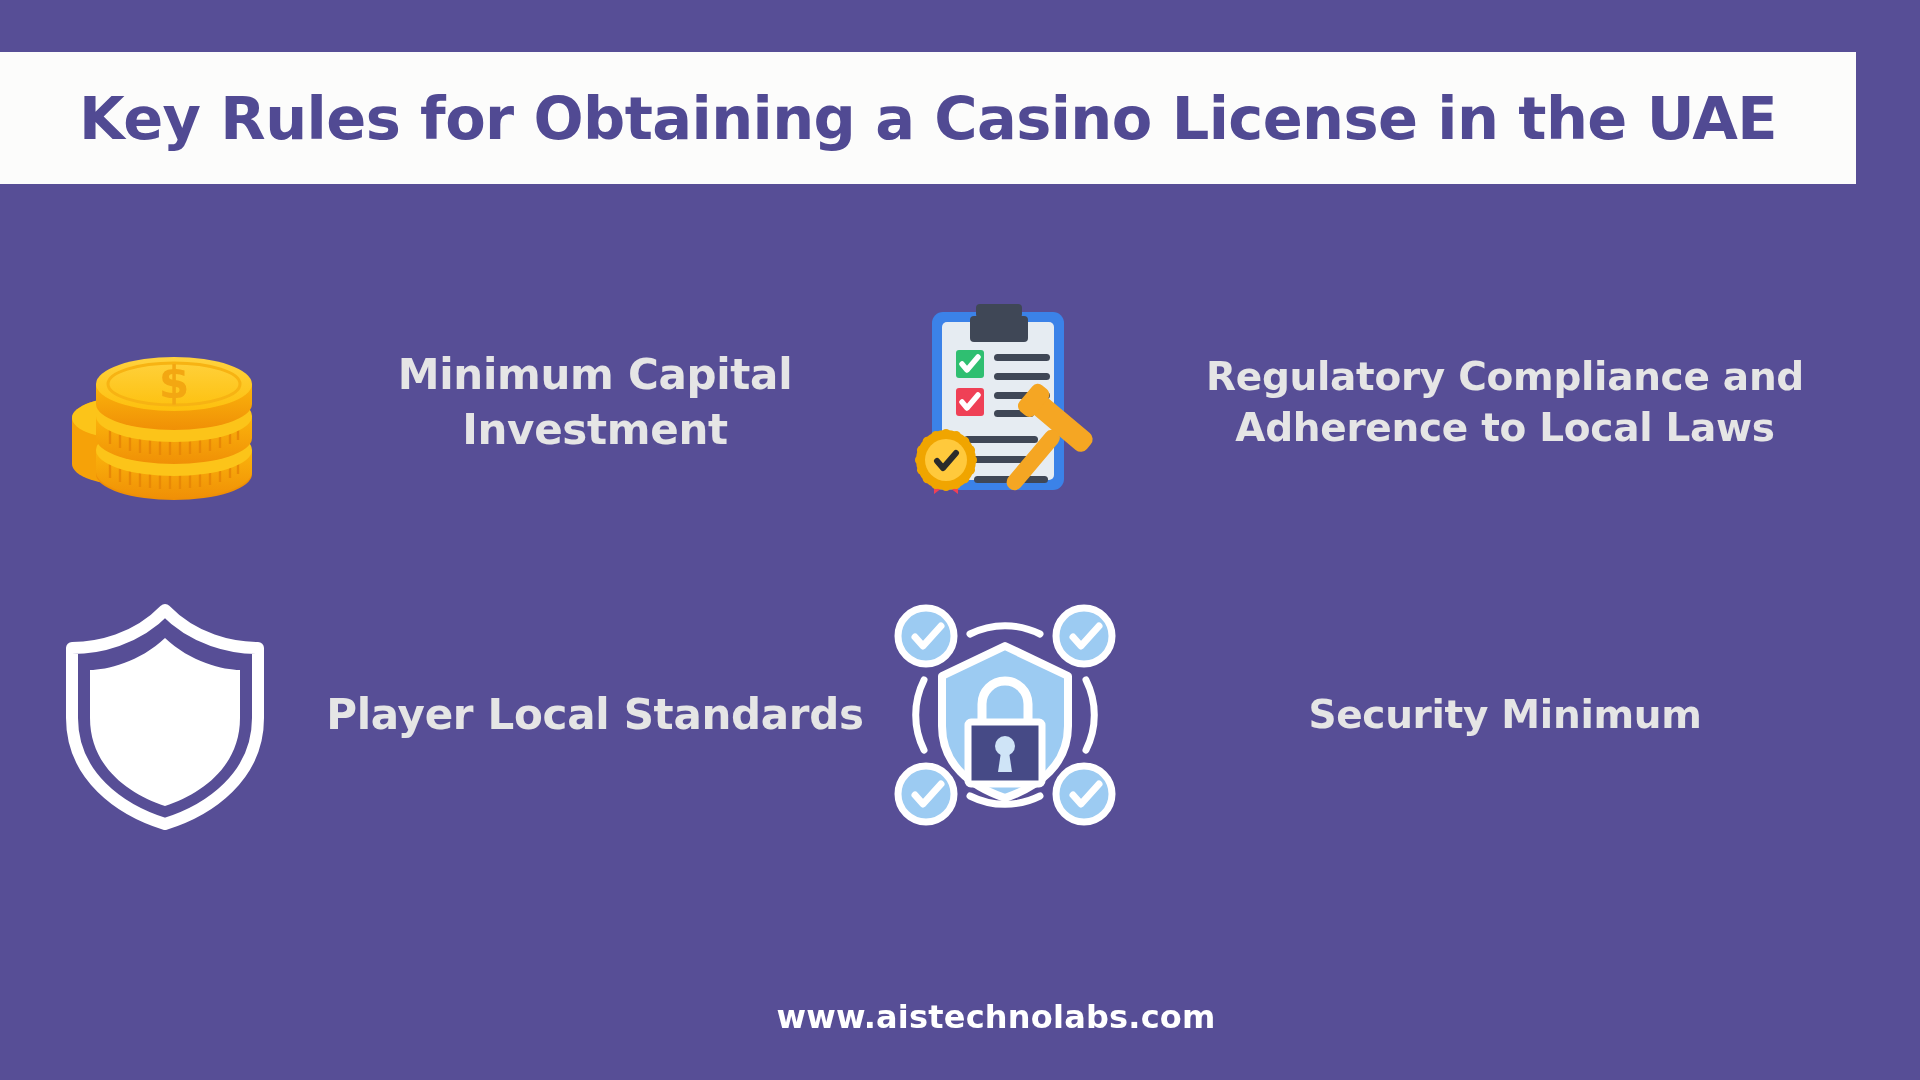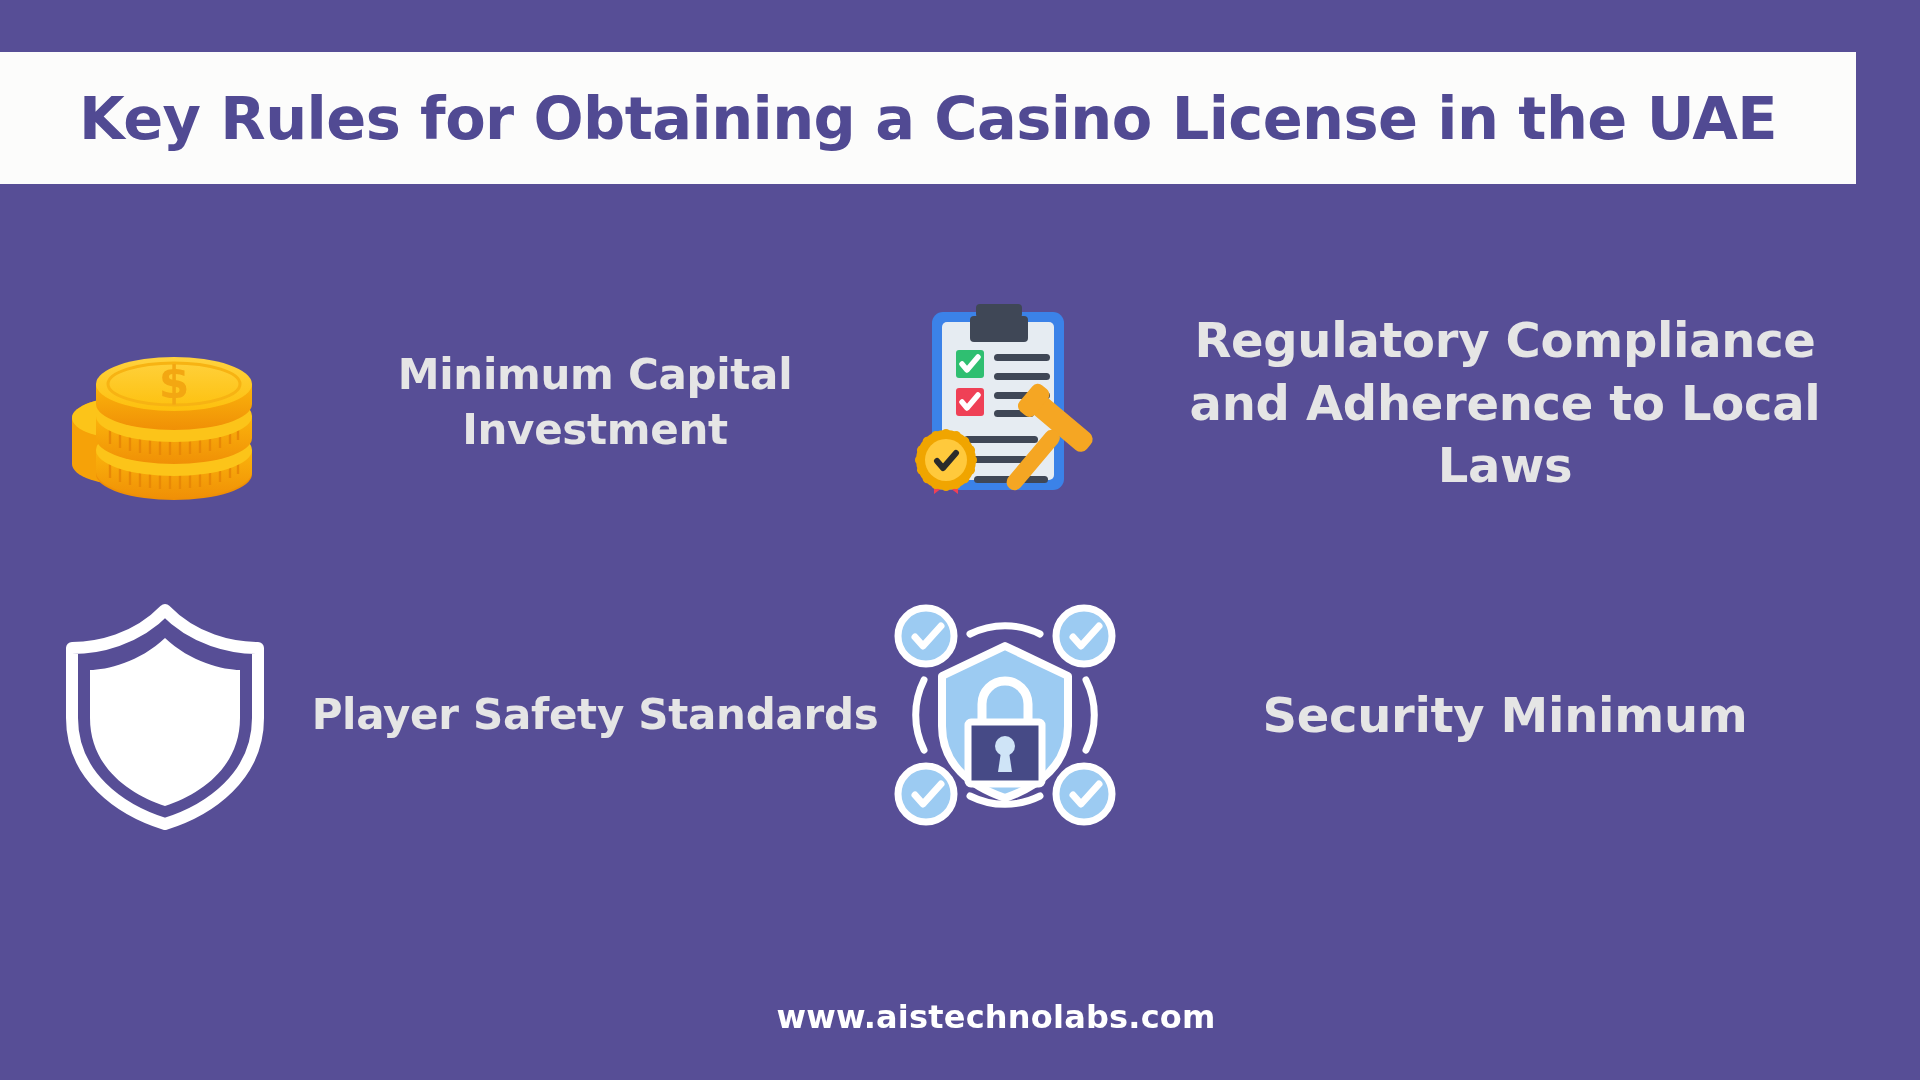--- a/index.html
+++ b/index.html
@@ -72,21 +72,21 @@
     flex: 1 1 auto;
     color: #e5e5e5;
     font-family: "DejaVu Sans", sans-serif;
     font-weight: bold;
     font-size: 42px;
     line-height: 1.3;
     text-align: center;
     padding: 0 18px;
     letter-spacing: -0.3px;
   }
-  .cell-tr .label, .cell-br .label { font-size: 48px; }
+  .cell-tr .label, .cell-br .label { font-size: 39px; }
 
   
   .footer {
     position: absolute;
     left: 0;
     top: 998px;
     width: 1920px;
     text-align: center;
     color: #ffffff;
     font-family: "DejaVu Sans", sans-serif;
@@ -241,21 +241,21 @@
       <div class="icon-wrap">
         <svg width="215" height="230" viewBox="0 0 215 230" aria-hidden="true">
 
           <path d="M107 10 C 78 40, 40 48, 14 48 L14 118 C14 176, 62 210, 107 224
                    C152 210, 200 176, 200 118 L200 48 C174 48, 136 40, 107 10 Z" fill="none" stroke="#ffffff" stroke-width="12" stroke-linejoin="round"></path>
 
           <path d="M107 38 C 82 62, 48 70, 32 70 L32 118 C32 166, 70 194, 107 206
                    C144 194, 182 166, 182 118 L182 70 C166 70, 132 62, 107 38 Z" fill="#ffffff"></path>
         </svg>
       </div>
-      <div class="label">Player Safety Standards</div>
+      <div class="label">Player Local Standards</div>
     </div>
 
     <div class="cell cell-br">
       <div class="icon-wrap">
         <svg width="230" height="230" viewBox="0 0 230 230" aria-hidden="true">
 
           <g fill="none" stroke="#ffffff" stroke-width="7" stroke-linecap="round">
             <path d="M80 34 A 78 78 0 0 1 150 34"></path>
             <path d="M196 80 A 78 78 0 0 1 196 150"></path>
             <path d="M150 196 A 78 78 0 0 1 80 196"></path>

